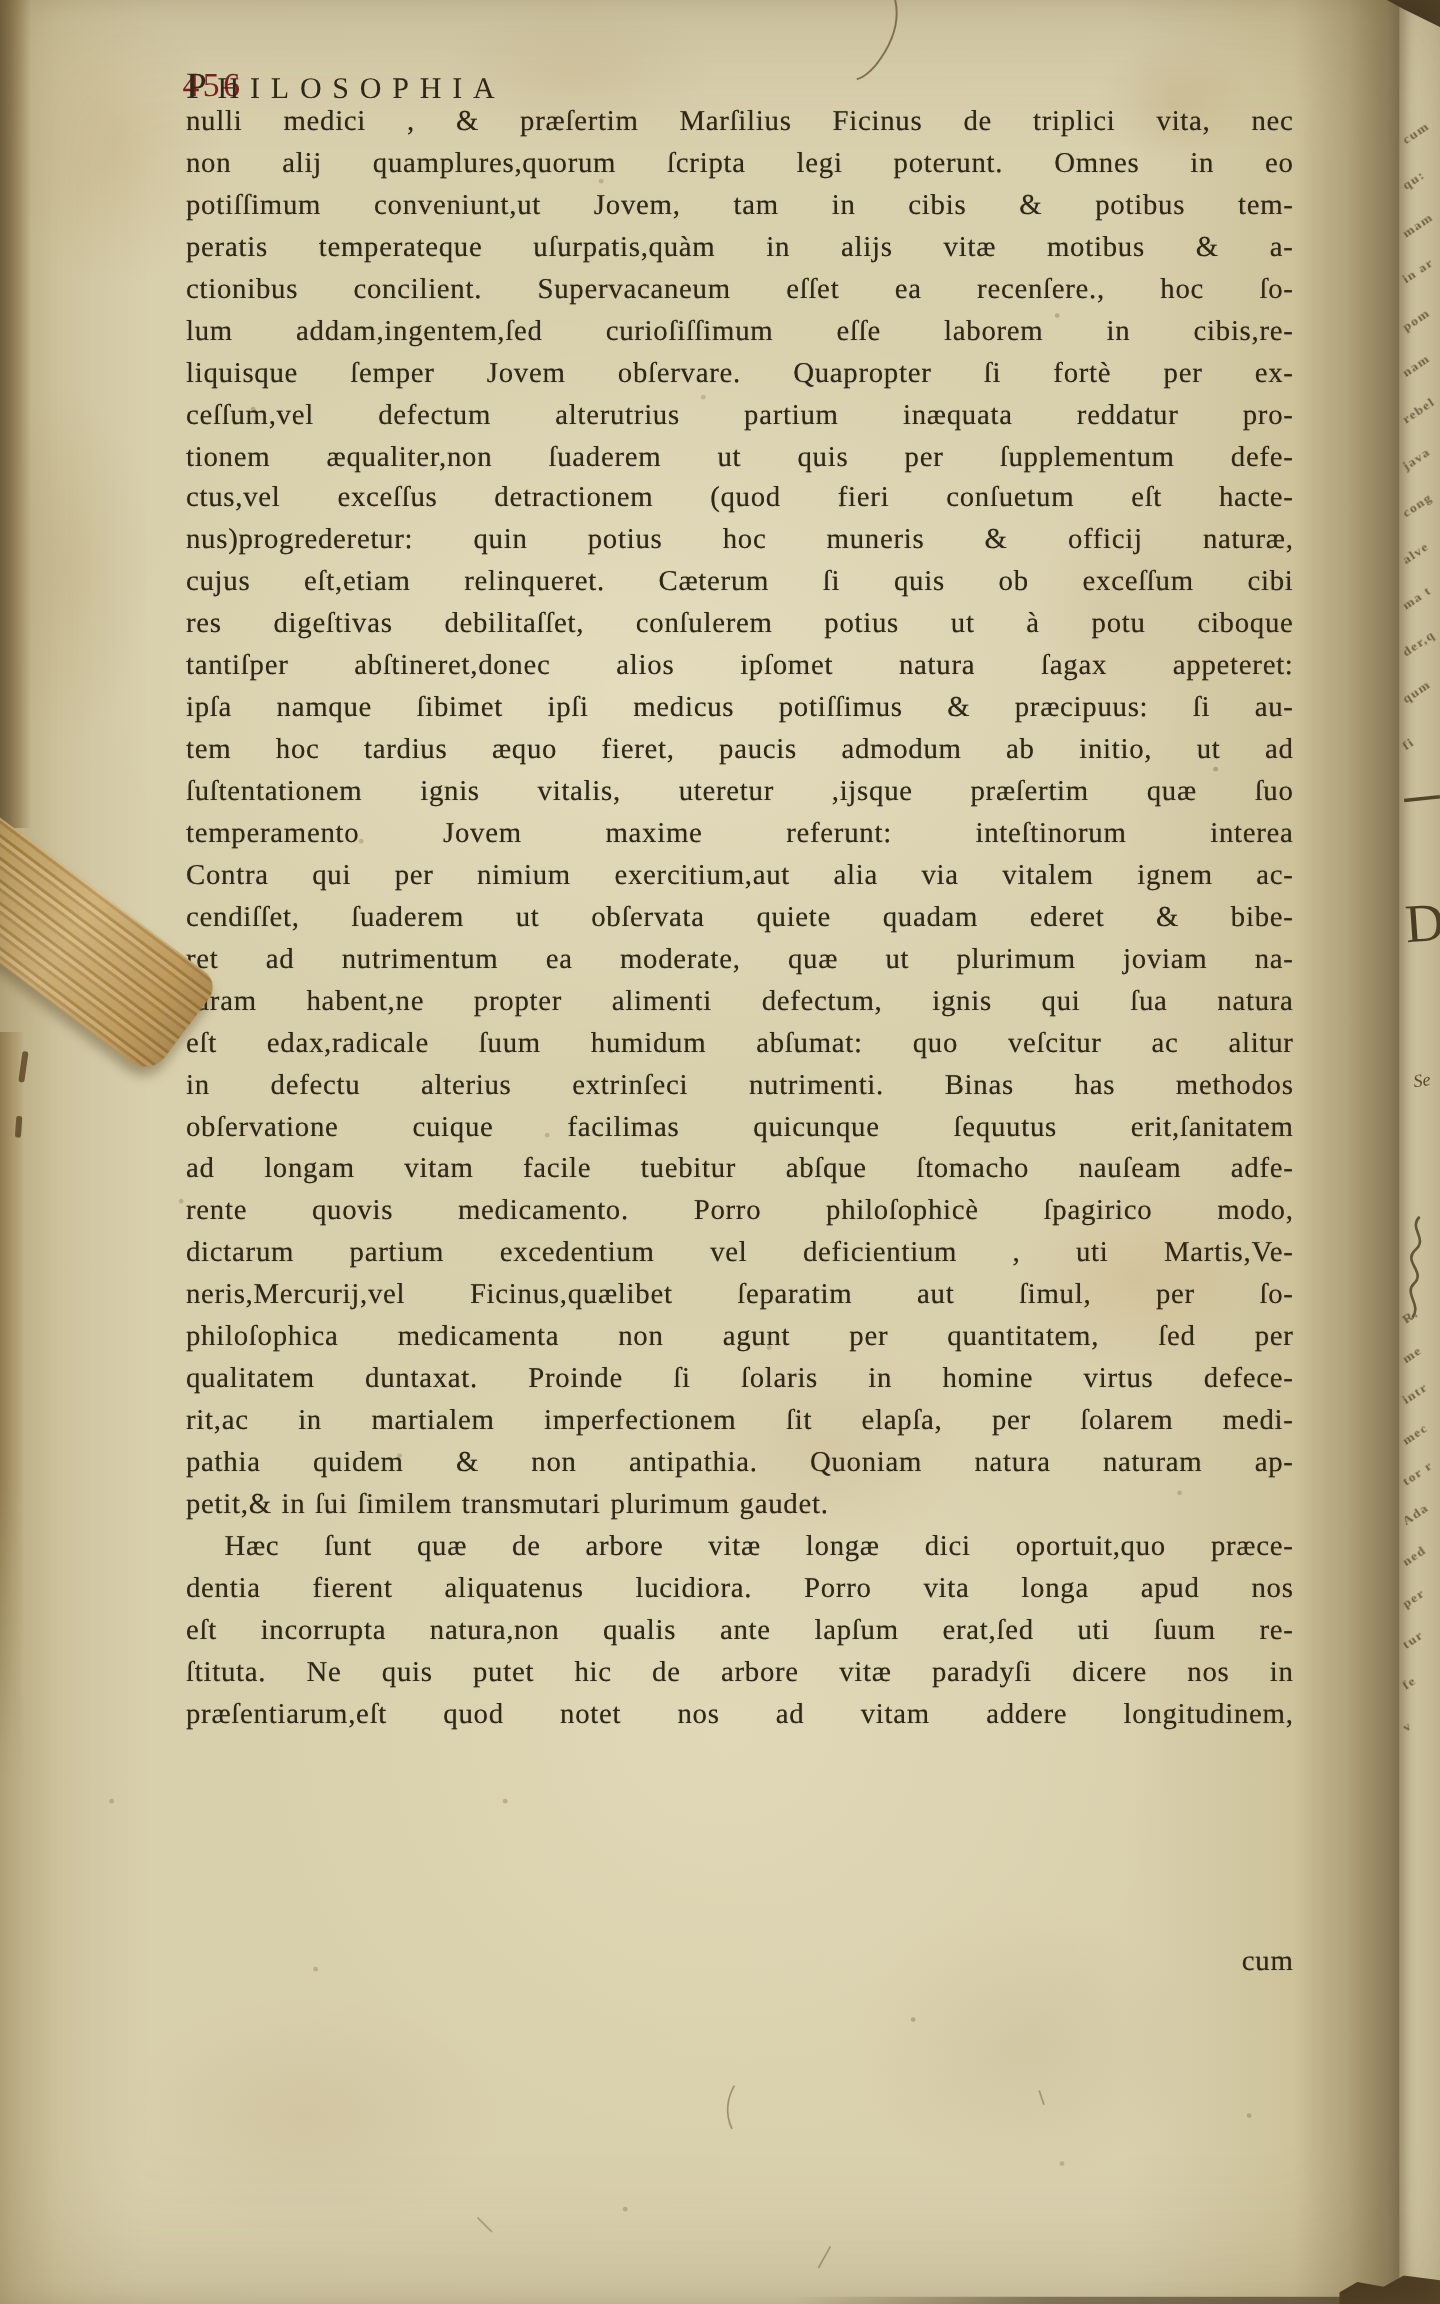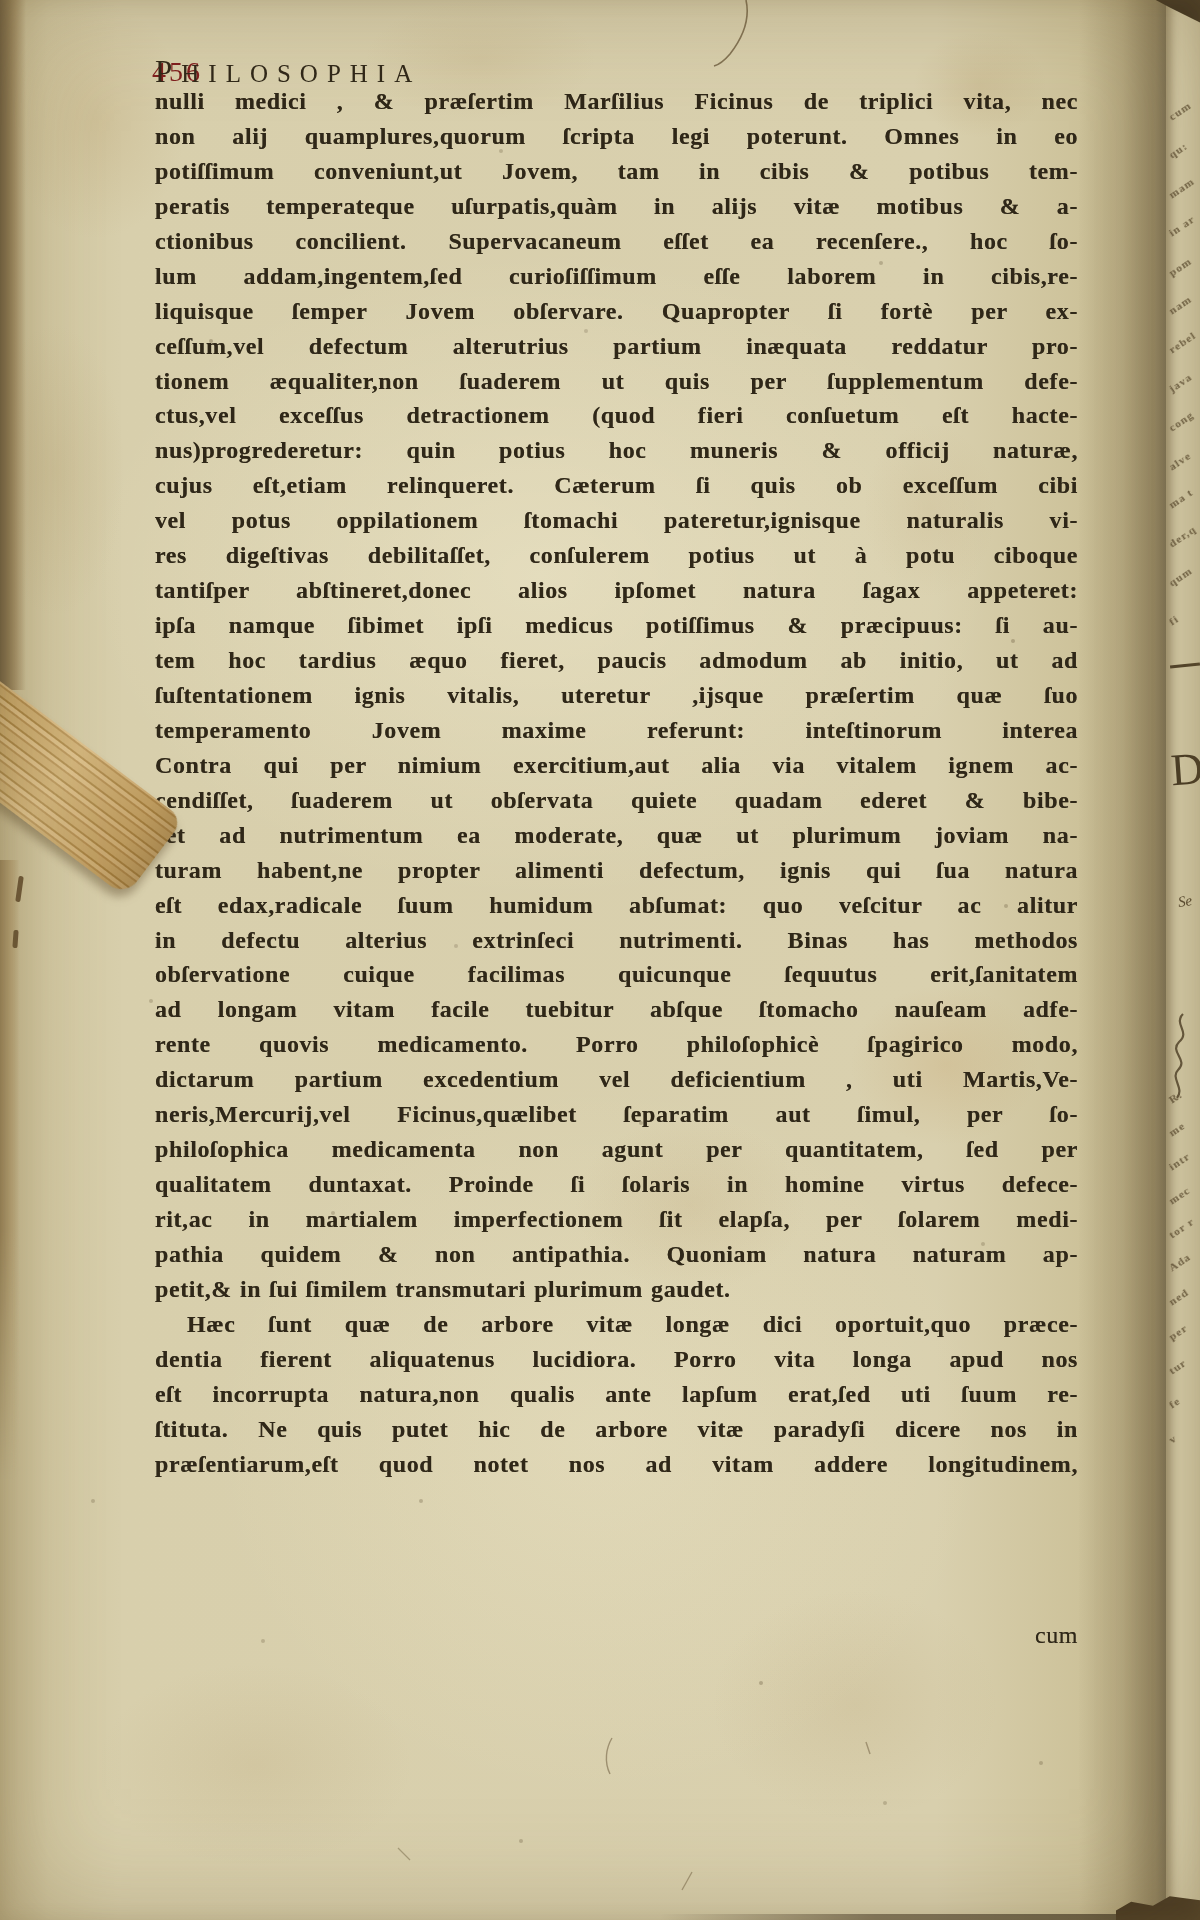--- a/index.html
+++ b/index.html
@@ -79,21 +79,21 @@
     box-shadow:inset 0 0 110px rgba(118,98,58,.35), inset 0 0 18px rgba(118,98,58,.18);}
   
   #page-number{left:152px;top:56px;z-index:3;font-size:28px;letter-spacing:3px;color:#7f1d1d;}
   #running-title{left:155px;top:54px;width:923px;z-index:3;
     font-size:25px;letter-spacing:9px;color:#2f2718;}
   #running-title::first-letter{font-size:31px;}
   #text-block{left:155px;top:84px;width:923px;z-index:3;color:#2f2718;
     font-size:24px;letter-spacing:.6px;word-spacing:1.5px;
     text-shadow:0 0 .6px rgba(46,38,23,.55);}
   #text-block .line{height:34.95px;line-height:34.95px;white-space:nowrap;
-    text-align:justify;text-align-last:justify;font-weight:bold;}
+    text-align:justify;text-align-last:justify;}
   #text-block .line.nj{text-align-last:left;}
   #text-block .line.ind{padding-left:32px;}
   #catchword{left:155px;top:1622px;width:923px;z-index:3;text-align:right;
     font-size:24px;color:#2f2718;padding-right:2px;letter-spacing:.6px;
     text-shadow:0 0 .6px rgba(46,38,23,.55);}
   .marks-svg{z-index:5;}
 </style>
 </head>
 <body>
 
@@ -113,21 +113,20 @@
       <div class="line">potiſſimum conveniunt,ut Jovem, tam in cibis &amp; potibus tem-</div>
       <div class="line">peratis temperateque uſurpatis,quàm in alijs vitæ motibus &amp; a-</div>
       <div class="line">ctionibus concilient. Supervacaneum eſſet ea recenſere., hoc ſo-</div>
       <div class="line">lum addam,ingentem,ſed curioſiſſimum eſſe laborem in cibis,re-</div>
       <div class="line">liquisque ſemper Jovem obſervare. Quapropter ſi fortè per ex-</div>
       <div class="line">ceſſum,vel defectum alterutrius partium inæquata reddatur pro-</div>
       <div class="line">tionem æqualiter,non ſuaderem ut quis per ſupplementum defe-</div>
       <div class="line">ctus,vel exceſſus detractionem (quod fieri conſuetum eſt hacte-</div>
       <div class="line">nus)progrederetur: quin potius hoc muneris &amp; officij naturæ,</div>
       <div class="line">cujus eſt,etiam relinqueret. Cæterum ſi quis ob exceſſum cibi</div>
-      <div class="line">vel potus oppilationem ſtomachi pateretur,ignisque naturalis vi-</div>
       <div class="line">res digeſtivas debilitaſſet, conſulerem potius ut à potu ciboque</div>
       <div class="line">tantiſper abſtineret,donec alios ipſomet natura ſagax appeteret:</div>
       <div class="line">ipſa namque ſibimet ipſi medicus potiſſimus &amp; præcipuus: ſi au-</div>
       <div class="line">tem hoc tardius æquo fieret, paucis admodum ab initio, ut ad</div>
       <div class="line">ſuſtentationem ignis vitalis, uteretur ,ijsque præſertim quæ ſuo</div>
       <div class="line">temperamento Jovem maxime referunt: inteſtinorum interea</div>
       <div class="line">Contra qui per nimium exercitium,aut alia via vitalem ignem ac-</div>
       <div class="line">cendiſſet, ſuaderem ut obſervata quiete quadam ederet &amp; bibe-</div>
       <div class="line">ret ad nutrimentum ea moderate, quæ ut plurimum joviam na-</div>
       <div class="line">turam habent,ne propter alimenti defectum, ignis qui ſua natura</div>

